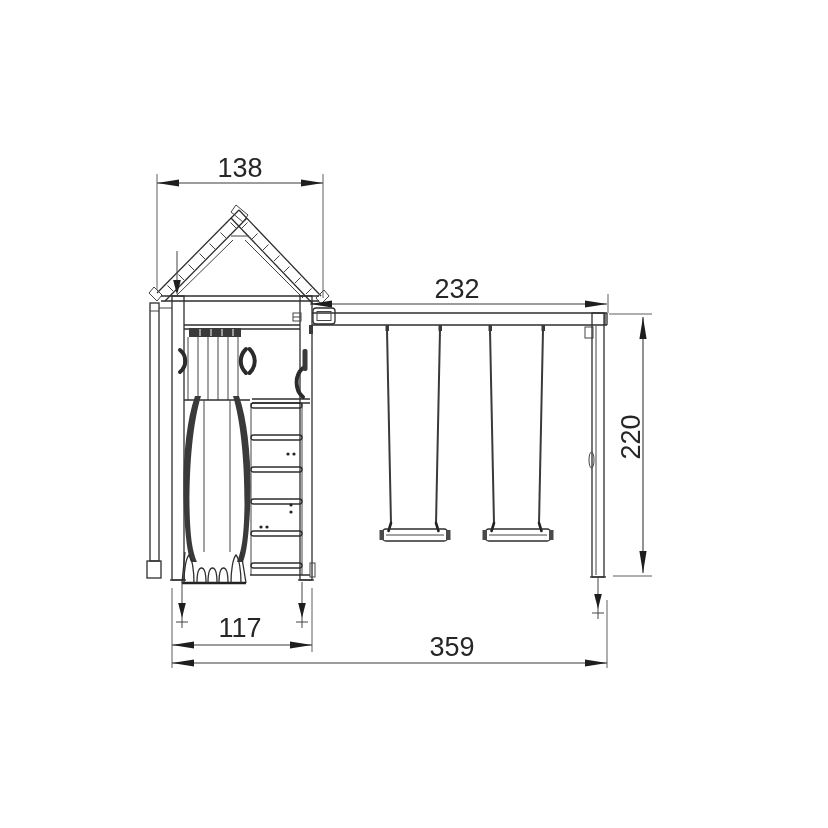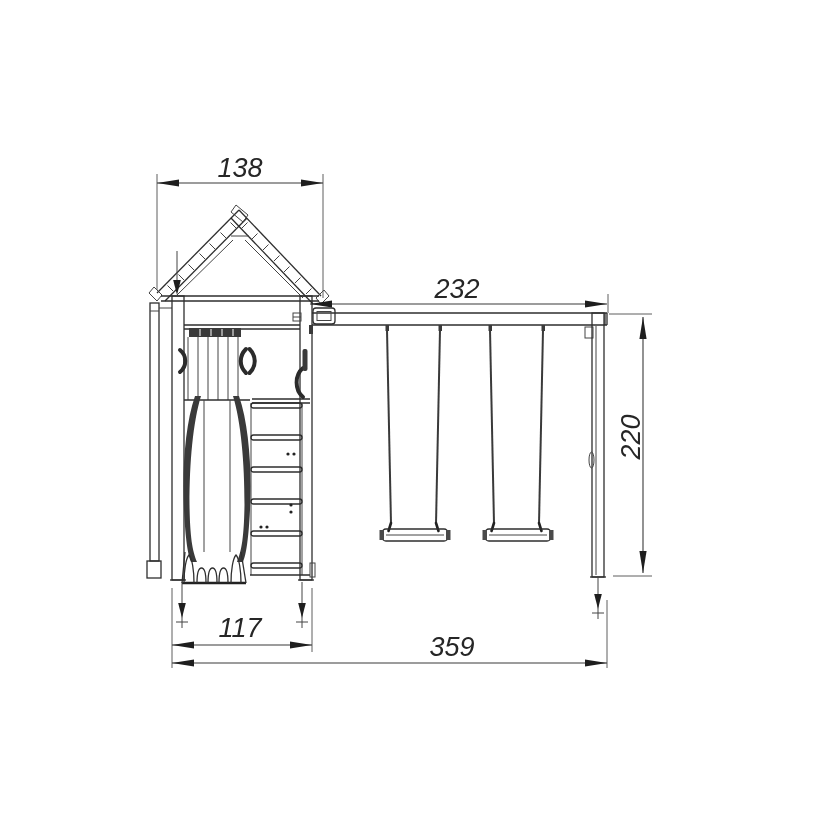--- a/index.html
+++ b/index.html
@@ -1,16 +1,16 @@
 <!DOCTYPE html>
 <html><head>
 <meta charset="utf-8">
 <style>
   html,body{margin:0;padding:0;background:#ffffff;}
-  .canvas{position:relative;width:828px;height:828px;background:#ffffff;overflow:hidden;font-style:italic;}
+  .canvas{position:relative;width:828px;height:828px;background:#ffffff;overflow:hidden;}
   svg{display:block;width:828px;height:828px;}
   .ln{stroke:#2e2e2e;stroke-width:1.3;fill:none;}
   .thin{stroke:#444;stroke-width:1;fill:none;}
   .dim{stroke:#3a3a3a;stroke-width:1.1;fill:none;}
   .ext{stroke:#5f5f5f;stroke-width:1;fill:none;}
   .dk{fill:#3a3a3a;stroke:none;}
   .handle{stroke:#2b2b2b;stroke-width:4;fill:none;stroke-linecap:round;}
   .rope{stroke:#3a3a3a;stroke-width:2;fill:none;}
   .hook{stroke:#222;stroke-width:2.6;fill:none;stroke-linecap:round;}
   .dimtext{font-family:"Liberation Sans","DejaVu Sans",sans-serif;font-size:27px;fill:#262626;}

